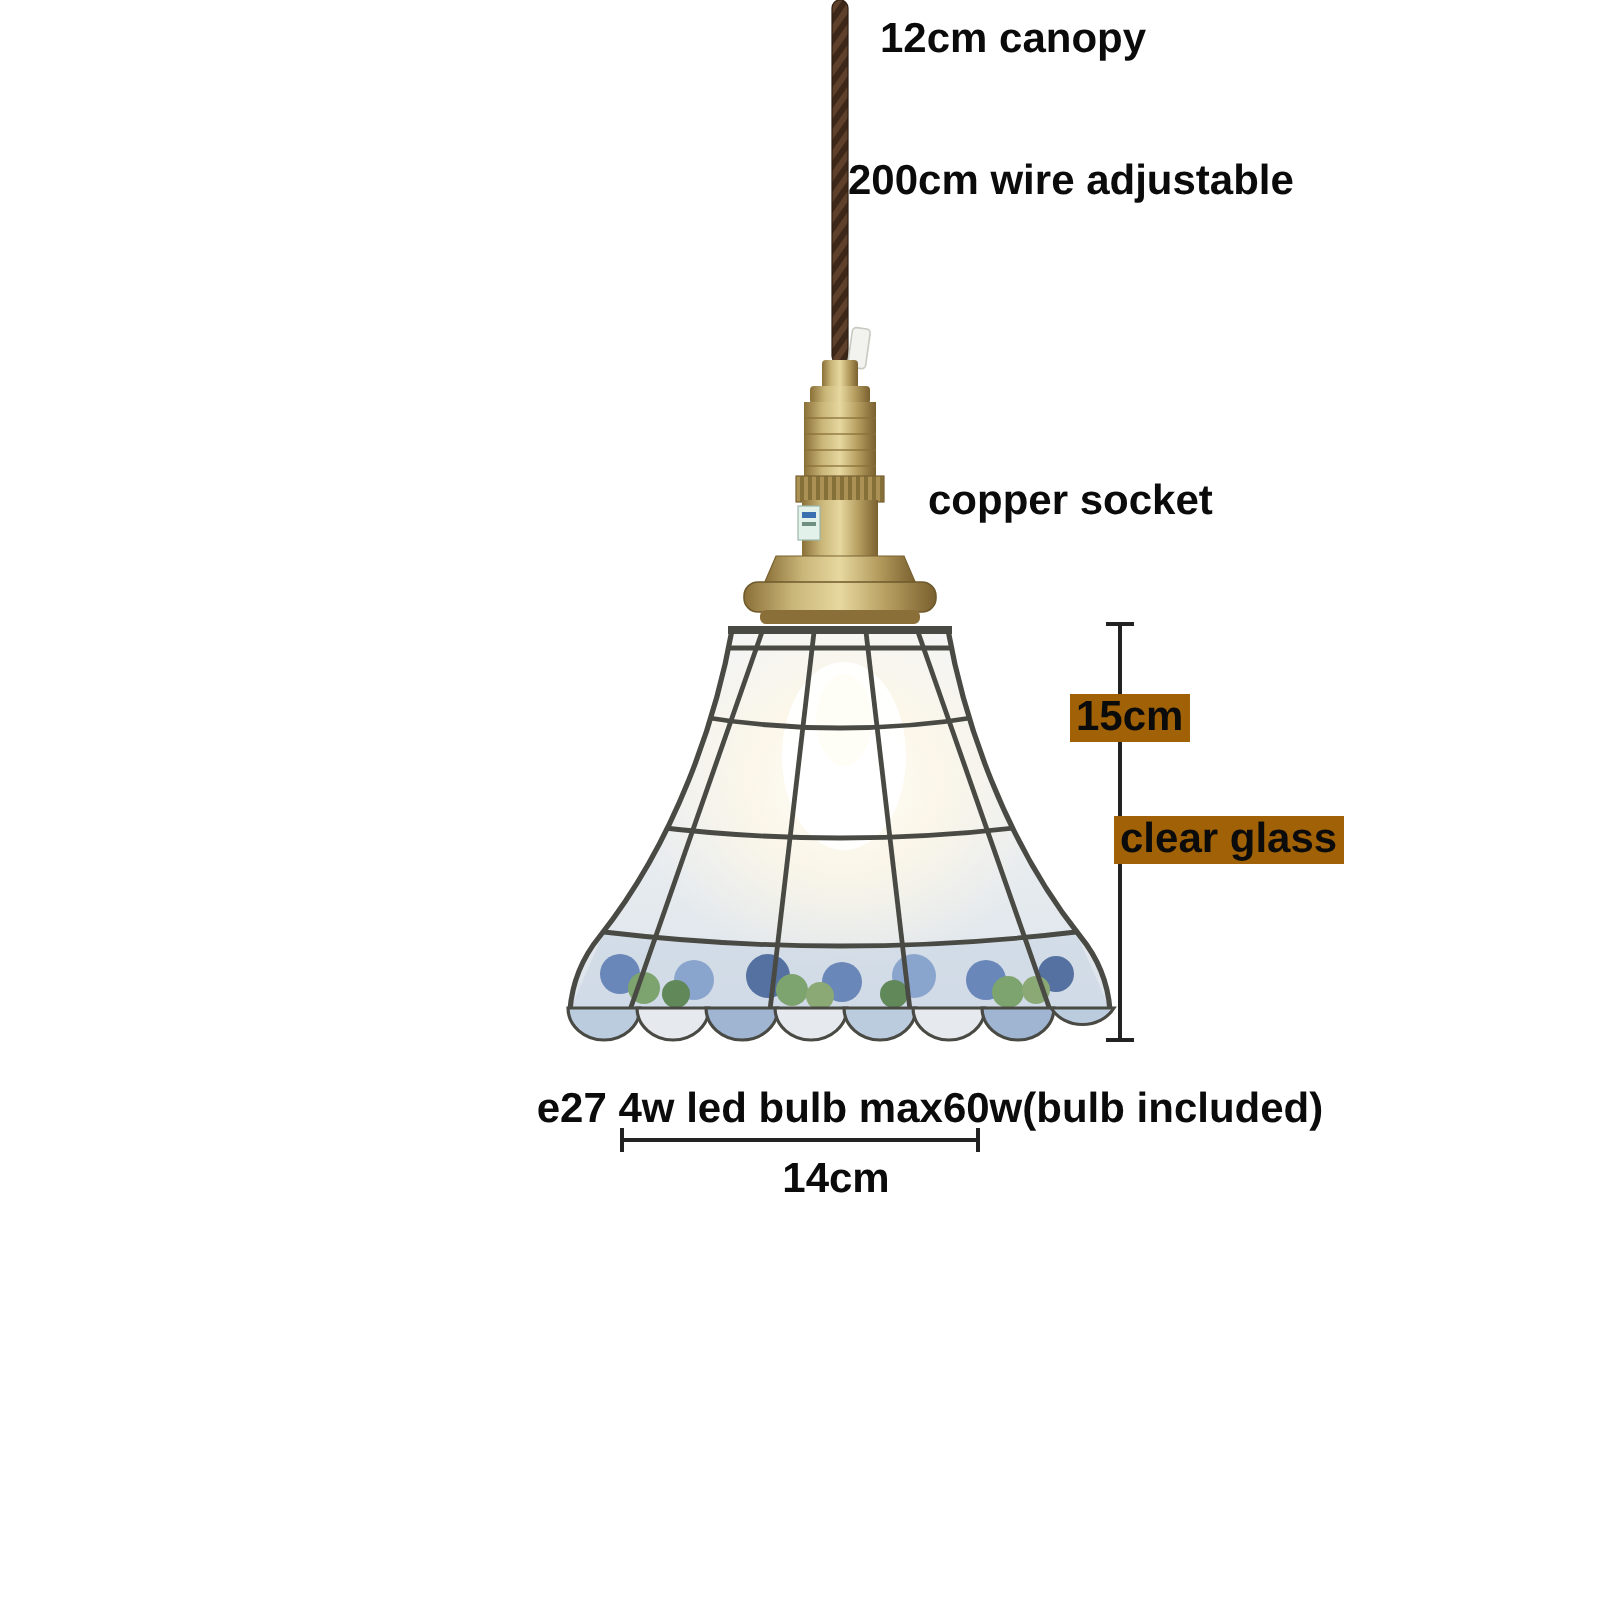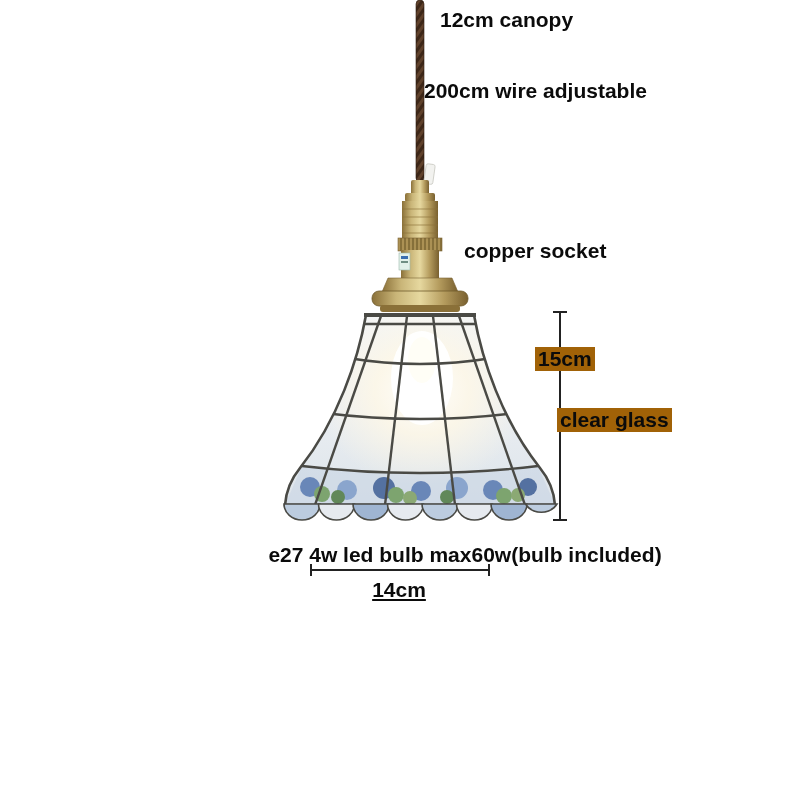--- a/index.html
+++ b/index.html
@@ -164,15 +164,15 @@
   <div class="label" style="left:424px;top:79px;">200cm wire adjustable</div>
 
   <div class="label" style="left:464px;top:239px;text-align:center;">copper socket</div>
 
   <div class="label on-line" style="left:535px;top:347px;">15cm</div>
 
   <div class="label on-line" style="left:557px;top:408px;text-align:right;">clear glass</div>
 
   <div class="label centered" style="left:425px;top:543px;margin-left:40px;">e27 4w led bulb max60w(bulb included)</div>
 
-  <div class="label centered" style="left:399px;top:578px;text-decoration:underline;">14cm</div>
+  <div class="label centered" style="left:418px;top:578px;">14cm</div>
 
 </div>
 
 </body></html>

